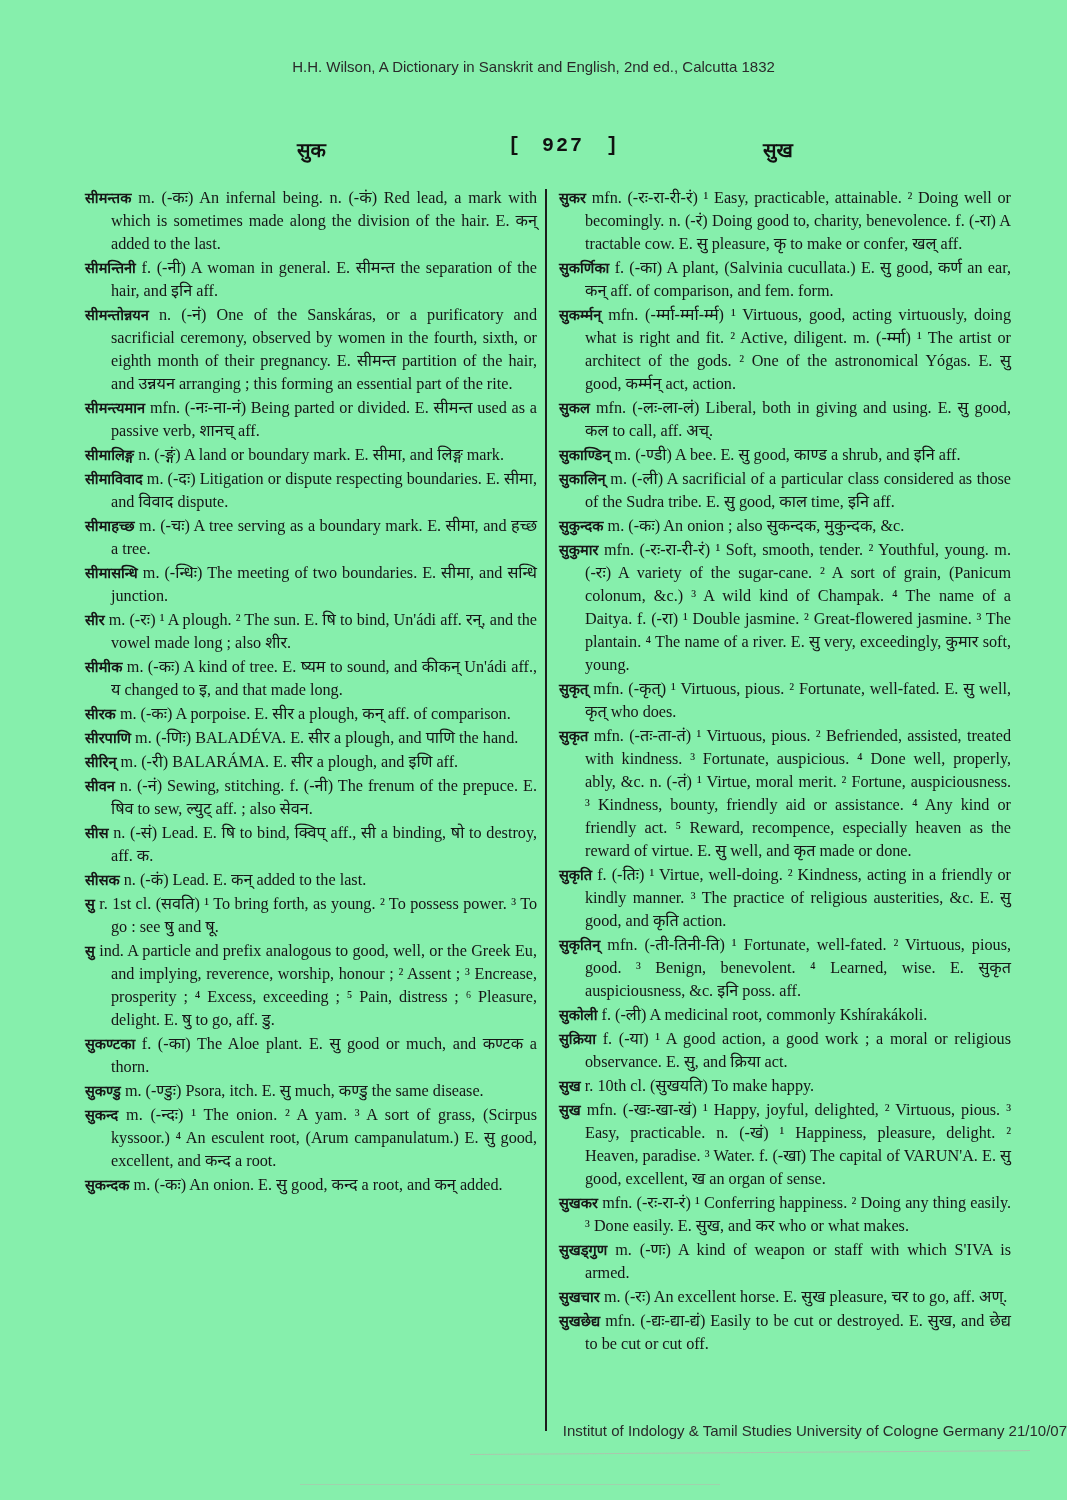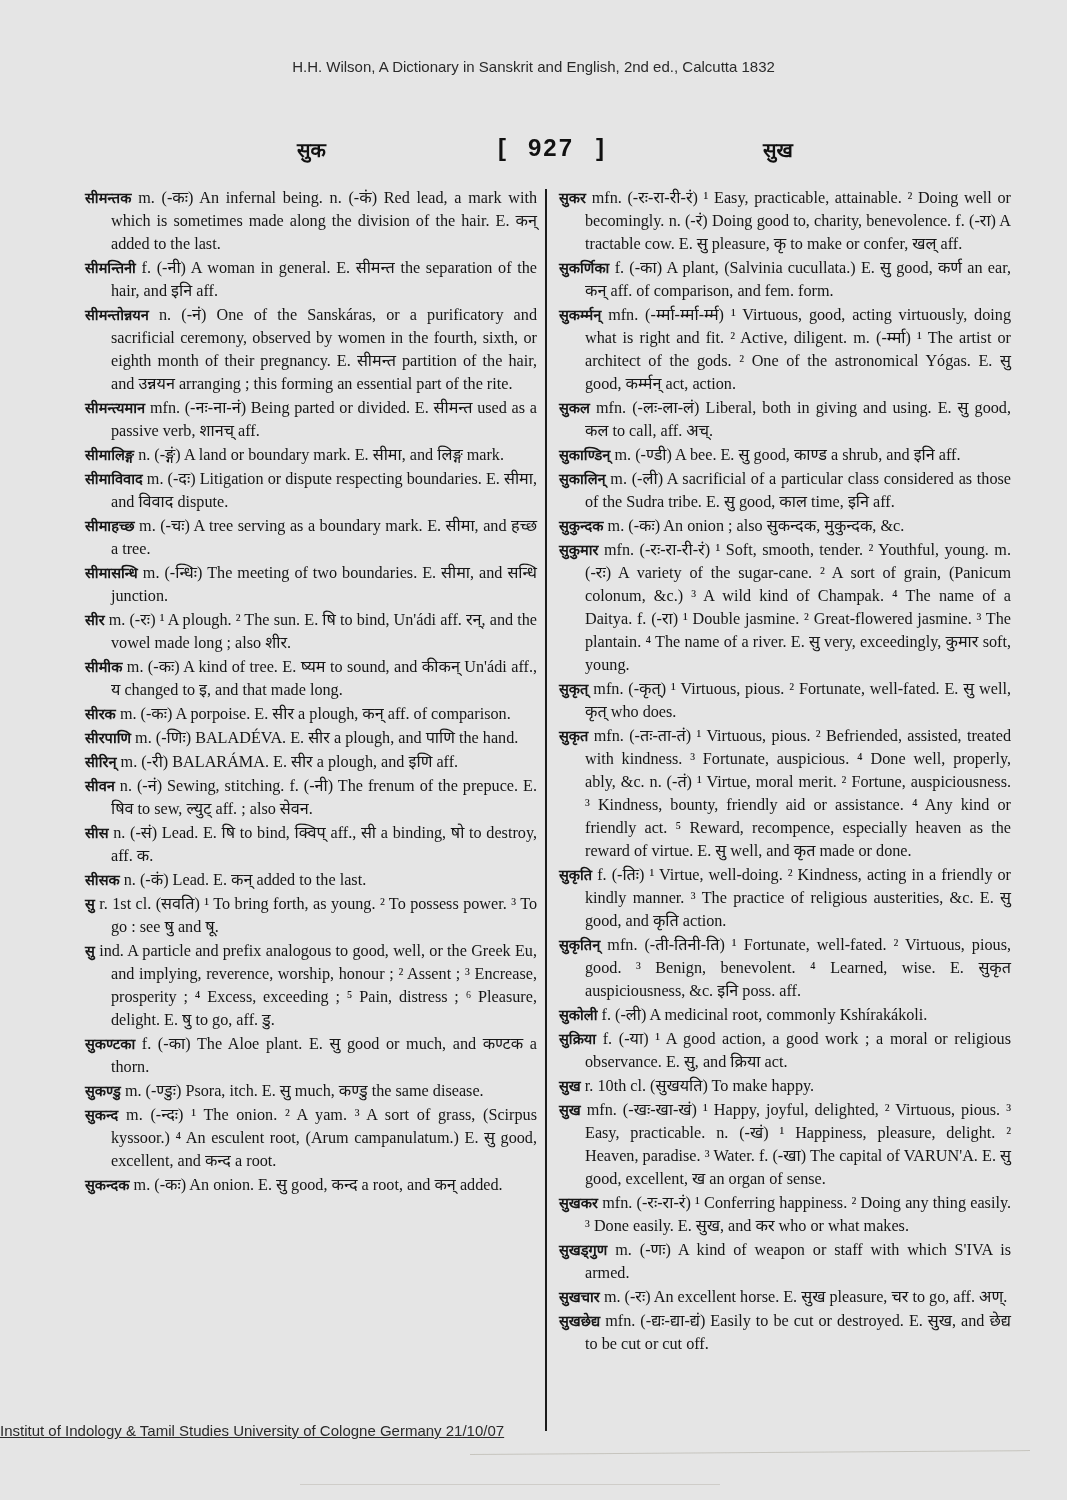--- a/index.html
+++ b/index.html
@@ -1,41 +1,41 @@
 <!DOCTYPE html>
 <html><head>
 <meta charset="utf-8">
 <style>
   html,body { margin:0; padding:0; }
   .page {
     position:relative;
     width:1067px; height:1500px;
-    background:#e5e5e5;
+    background:#86efac;
     color:#161616;
     font-family:"Liberation Serif","DejaVu Sans",serif;
     overflow:hidden;
   }
   .scan-header {
     position:absolute; top:58px; left:0; width:100%;
     text-align:center;
     font-family:"Liberation Sans","DejaVu Sans",sans-serif;
     font-size:15px; color:#2a2a2a;
   }
   .running-head { position:absolute; top:134px; left:0; width:100%; height:34px; }
   .rh-word {
     position:absolute; top:2px;
     font-family:"DejaVu Sans",sans-serif;
     font-weight:bold; font-size:20px; color:#111;
   }
   .rh-left  { left:297px; }
   .rh-right { left:763px; }
   .page-no {
     position:absolute; left:498px; top:0; width:120px;
-    text-align:left; font-size:24px; font-weight:bold;
-    font-family:Liberation Sans, sans-serif; color:#111;
+    text-align:right; font-size:20px; font-weight:bold;
+    font-family:Liberation Mono, monospace; color:#111;
     white-space:nowrap;
   }
   .page-no .br { display:inline-block; }
   .page-no .num { display:inline-block; margin:0 22px; letter-spacing:2px; }
   .col {
     position:absolute; top:186px; width:452px;
     text-align:justify;
     font-size:16.2px; line-height:23px;
   }
   .col-left  { left:85px; }
@@ -44,23 +44,23 @@
     position:absolute; left:545px; top:189px;
     width:2px; height:1242px; background:#1c1c1c;
   }
   .entry { padding-left:26px; text-indent:-26px; }
   .entry .head {
     font-family:"DejaVu Sans",sans-serif;
     font-weight:bold; font-size:14.6px;
   }
   .footer {
     position:absolute; top:1422px; left:0; width:100%;
-    text-align:left;
+    text-align:right;
     font-family:"Liberation Sans","DejaVu Sans",sans-serif;
-    font-size:15px; color:#2a2a2a;text-decoration:underline;
+    font-size:15px; color:#2a2a2a;
   }
   .scan-artifact {
     position:absolute; background:#b9b6ae; height:1px;
   }
   .art-1 { left:470px; top:1452px; width:560px; transform:rotate(-0.4deg); opacity:.7; }
   .art-2 { left:300px; top:1484px; width:420px; opacity:.5; }
 </style>
 </head>
 <body>
 

